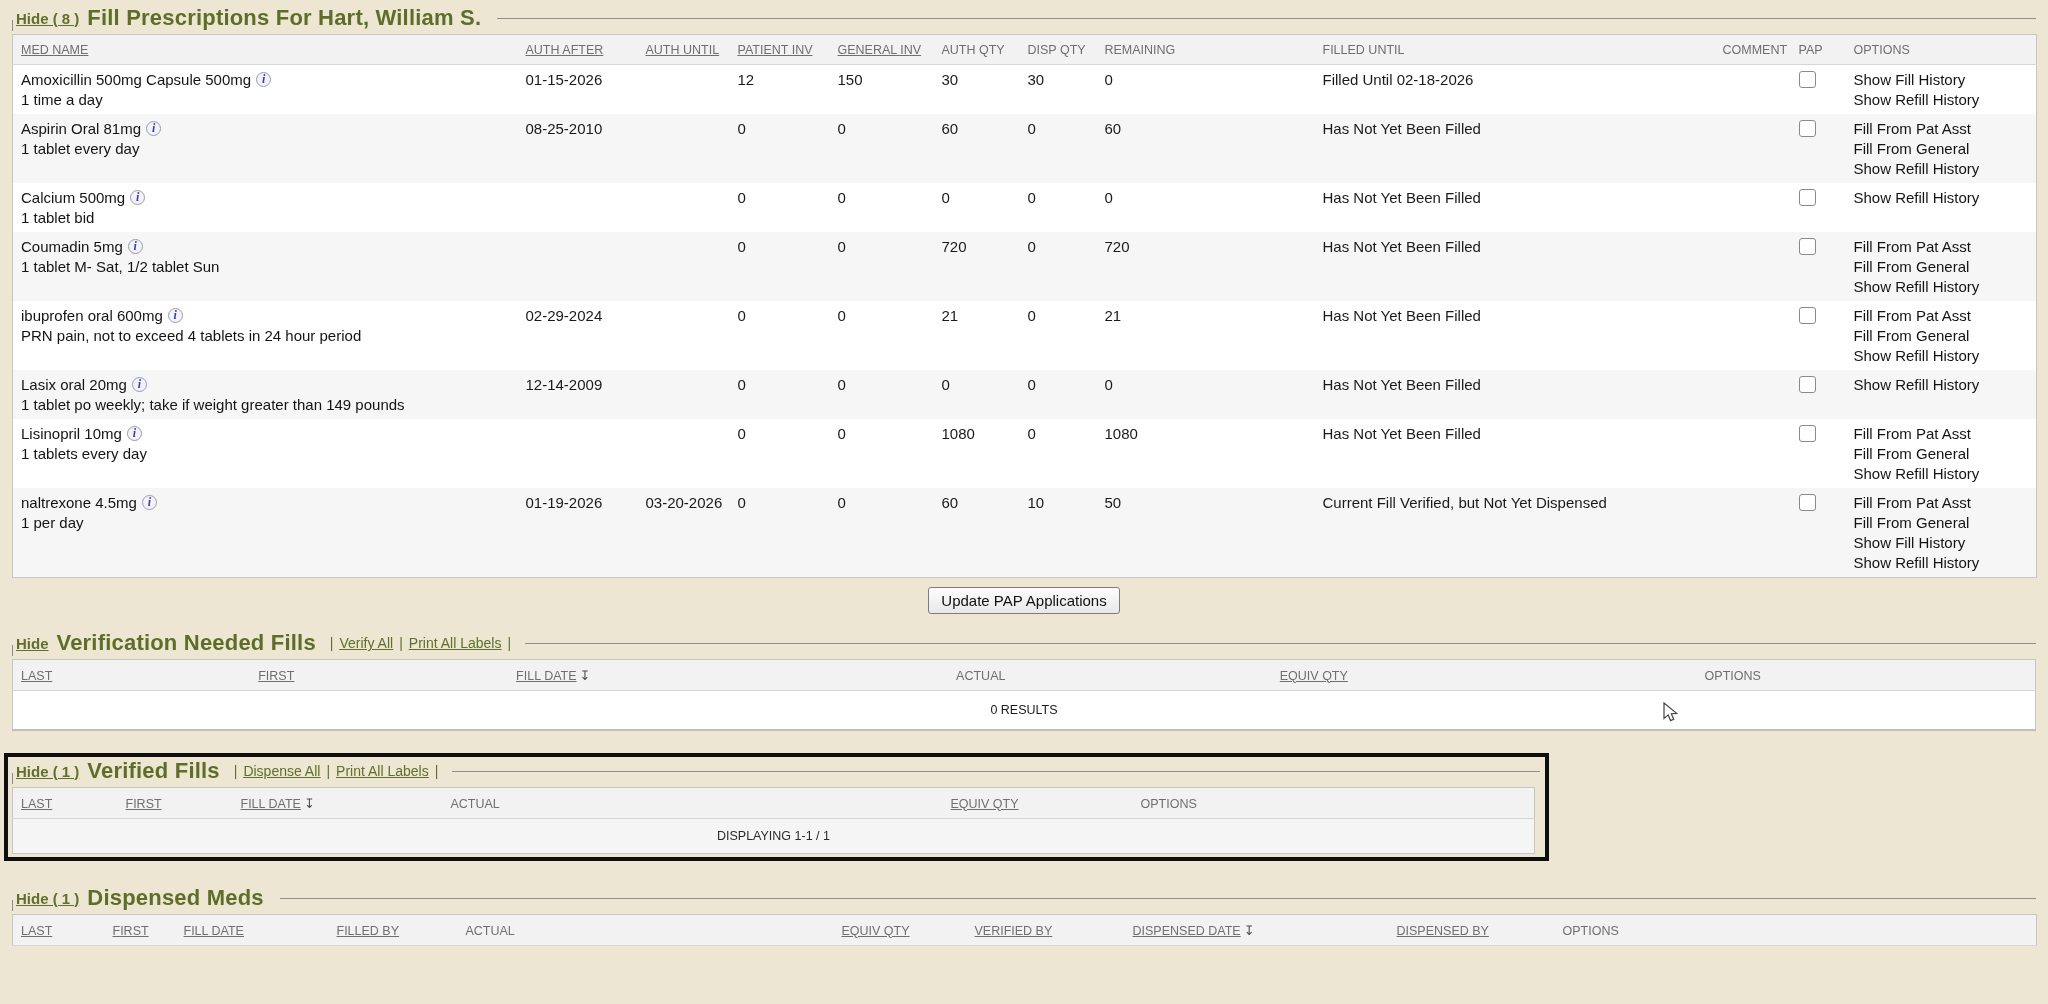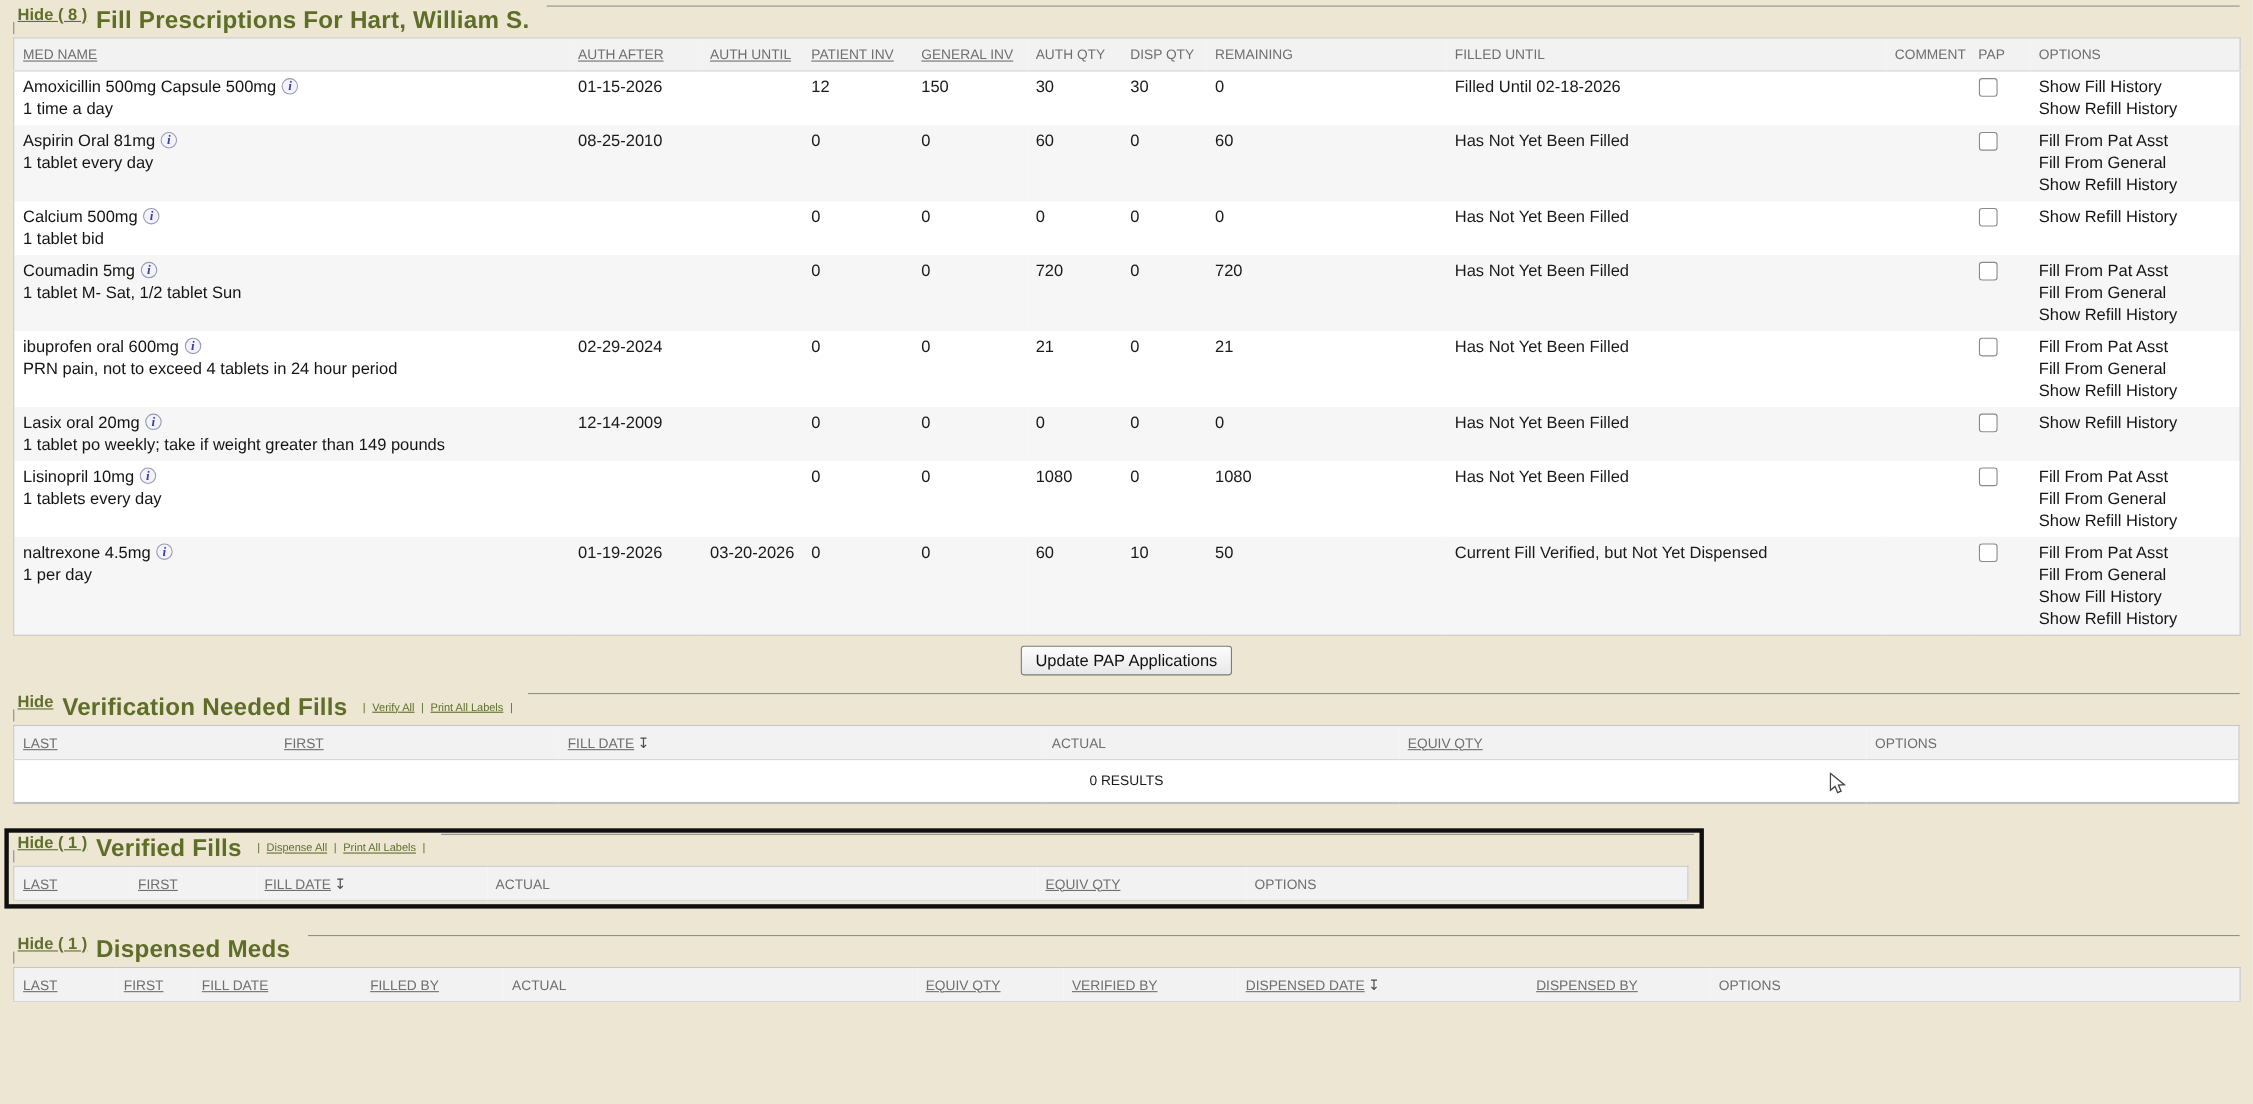--- a/index.html
+++ b/index.html
@@ -12,25 +12,25 @@
     position:relative;
     overflow:hidden;
   }
   .section { margin:0 12px; position:relative; }
   .s1 { padding-top:5px; }
   .s2 { margin-top:16px; }
   .s3 { margin-top:27px; }
   .s4 { margin-top:31px; }
 
   
-  .legend-row { display:flex; white-space:nowrap; padding-bottom:3px; }
+  .legend-row { display:flex; align-items:center; white-space:nowrap; padding-bottom:3px; }
   .legend-tick { width:1px; height:11px; background:#8a8a8a; align-self:flex-end; margin-right:3px; }
   .hide-link { color:#60702c; font-weight:bold; font-size:15px; text-decoration:underline; cursor:pointer; }
   .section-title { color:#5e6d28; font-weight:bold; font-size:22px; margin:0 8px 0 8px; letter-spacing:0.2px; }
-  .legend-links { font-size:10px; color:#60702c; display:flex; align-items:center; }
+  .legend-links { font-size:14px; color:#60702c; display:flex; align-items:center;text-decoration:underline; }
   .legend-links .pipe::before { content:"|"; color:#60702c; margin:0 6px; text-decoration:none; display:inline-block; }
   .legend-link { color:#60702c; text-decoration:underline; cursor:pointer; }
   .legend-rule { flex:1; border-top:1px solid #8f8f8f; height:0; margin-left:8px; }
 
   table { border-collapse:collapse; width:2024px; background:#ffffff; border:1px solid #c6c6c6; table-layout:fixed; }
   thead th {
     background:#f2f2f2; color:#6f6f6f; font-weight:normal; font-size:12.5px;
     text-align:left; padding:8px 8px 7px 8px; border-bottom:1px solid #d6d6d6;
     white-space:nowrap; overflow:visible;
   }
@@ -372,20 +372,23 @@
       <tr>
         <th><span class="th-label sortable">LAST</span></th>
         <th><span class="th-label sortable">FIRST</span></th>
         <th><span class="th-label sortable">FILL DATE</span><span class="sort-icon"></span></th>
         <th><span class="th-label">ACTUAL</span></th>
         <th><span class="th-label sortable">EQUIV QTY</span></th>
         <th><span class="th-label">OPTIONS</span></th>
       </tr>
     </thead>
     <tbody>
+      <tr class="footer-row gray">
+        <td colspan="6">DISPLAYING 1-1 / 1</td>
+      </tr>
     </tbody>
   </table>
 </div>
 
 <div class="section s4">
   <div class="legend-row">
     <span class="legend-tick"></span>
     <span class="hide-link">Hide ( 1 )</span>
     <span class="section-title">Dispensed Meds</span>
     <span class="legend-rule"></span>

